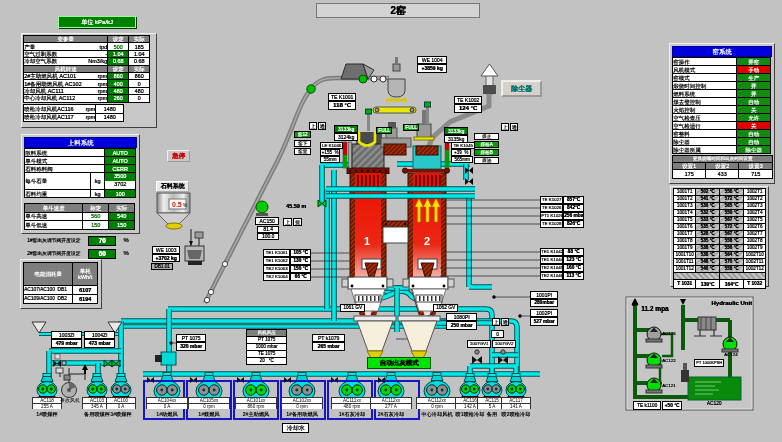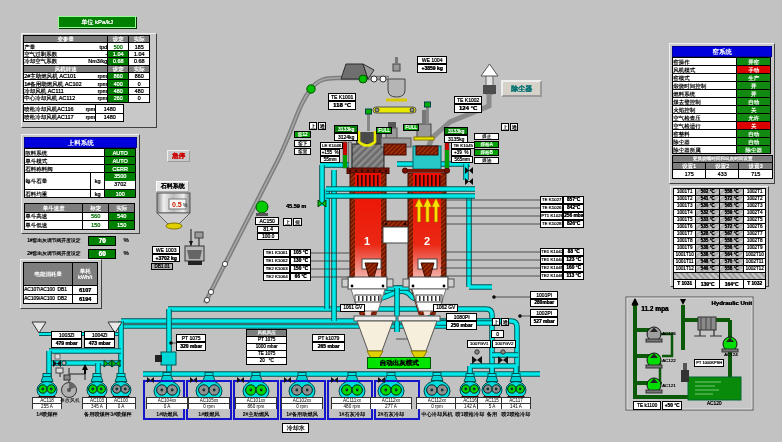--- a/index.html
+++ b/index.html
@@ -744,20 +744,21 @@
         <rect x="688" y="377" width="53" height="23" fill="#0a8a0a" stroke="#063"></rect>
         <path d="M695,382 h26 M695,386 h20 M695,390 h24 M695,394 h18" stroke="#79c879" stroke-width="1"></path>
       </g>
 
 <g>
         <rect x="681" y="370" width="8" height="12" fill="#333"></rect>
         <rect x="683" y="363" width="4" height="7" fill="#555"></rect>
       </g>
 </svg>
 
+<div class="lb" style="left:316px;top:3px;width:164px;height:15px;font-size:10px;line-height:13px;background:#d4d4d4;font-weight:bold;border:1px solid #777;line-height:13px;">2窑</div>
 
 <div class="lb" style="left:58px;top:16px;width:78px;height:12px;font-size:6px;line-height:10px;background:#008000;color:#fff;border:1px solid #9f9;box-shadow:1px 1px 0 #030;">单位  kPa/kJ</div>
 
 <div class="ab raised" style="left:21px;top:33px;width:136px;height:95px"></div>
 <table class="ab" style="left:23px;top:35px">
       <tbody>
         <tr style="height:7.4px">
           <td class="hd" style="width:84px">变参量</td>
           <td class="hd" style="width:21px">设定</td>
           <td class="hd" style="width:21px">实际</td>

